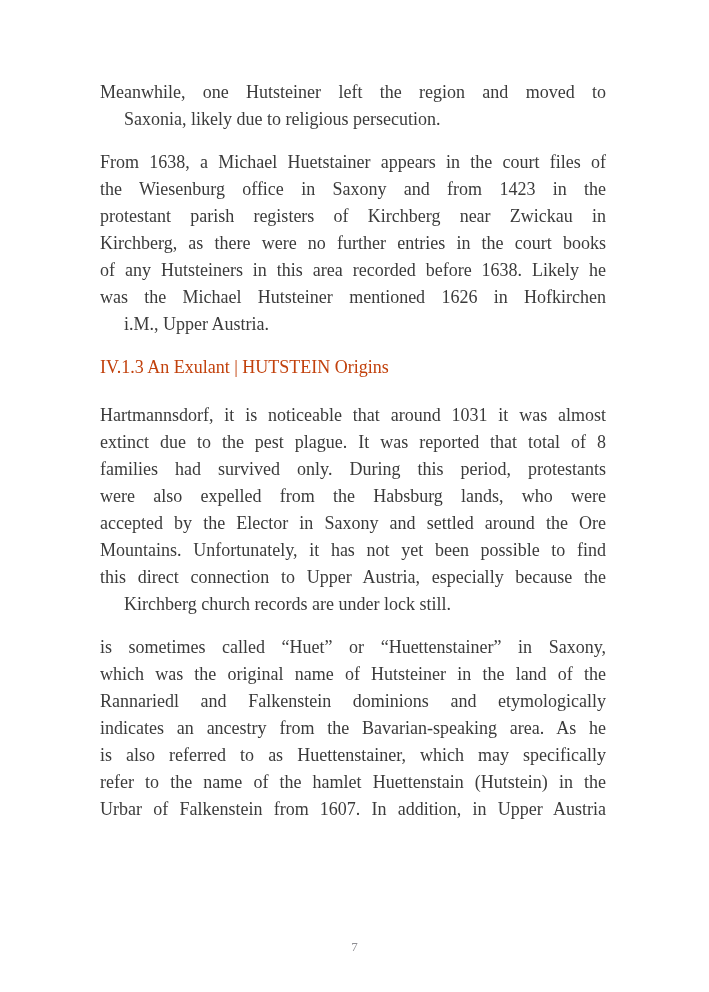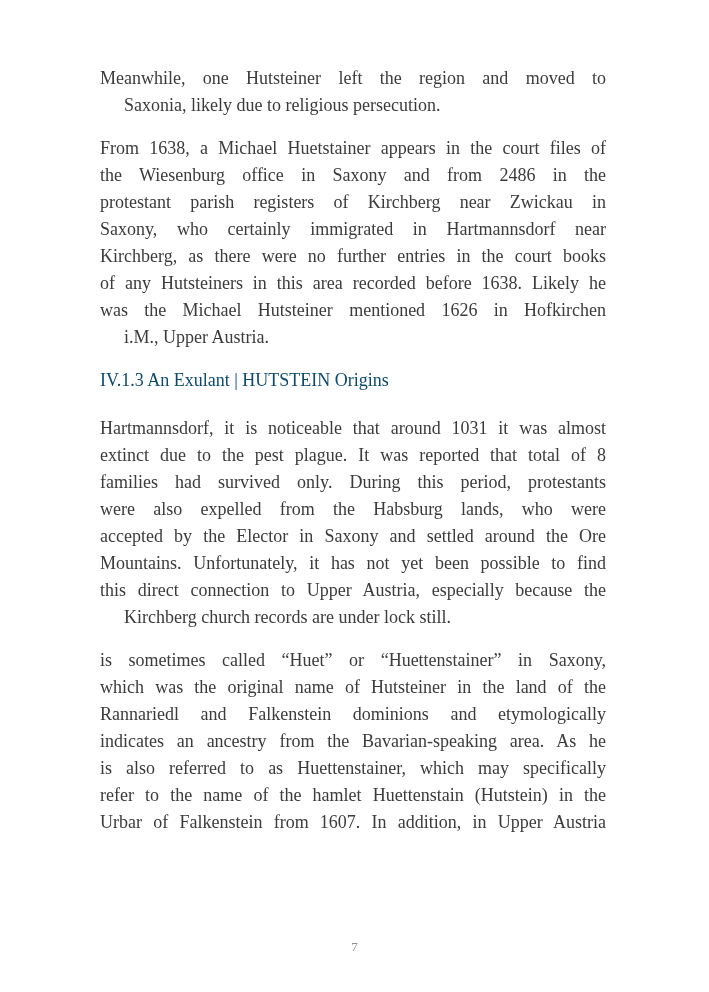--- a/index.html
+++ b/index.html
@@ -11,21 +11,21 @@
     width: 709px;
     height: 992px;
     position: relative;
     overflow: hidden;
     font-family: "Liberation Serif", "DejaVu Serif", serif;
     color: #3b3b3b;
   }
   .page {
     position: absolute;
     left: 100px;
-    top: 65px;
+    top: 79px;
     width: 506px;
   }
   .para {
     margin: 0 0 16px 0;
   }
   .heading-block {
     margin: 0 0 21px 0;
   }
   .line {
     font-size: 18px;
@@ -39,21 +39,21 @@
   }
   
   .line.last {
     text-align: left;
     margin-left: 24px;
   }
   .heading-line {
     font-size: 18px;
     line-height: 27px;
     text-align: left;
-    color: #0c4a6e;
+    color: #c2410c;
   }
   .footer {
     position: absolute;
     left: 0;
     top: 937px;
     width: 709px;
     text-align: center;
   }
   .page-number {
     font-size: 13px;
@@ -67,23 +67,22 @@
 
 <main class="page">
 
   <section class="para">
     <div class="line j">Meanwhile, one Hutsteiner left the region and moved to</div>
     <div class="line last">Saxonia, likely due to religious persecution.</div>
   </section>
 
   <section class="para">
     <div class="line j">From 1638, a Michael Huetstainer appears in the court files of</div>
-    <div class="line j">the Wiesenburg office in Saxony and from 2486 in the</div>
+    <div class="line j">the Wiesenburg office in Saxony and from 1423 in the</div>
     <div class="line j">protestant parish registers of Kirchberg near Zwickau in</div>
-    <div class="line j">Saxony, who certainly immigrated in Hartmannsdorf near</div>
     <div class="line j">Kirchberg, as there were no further entries in the court books</div>
     <div class="line j">of any Hutsteiners in this area recorded before 1638. Likely he</div>
     <div class="line j">was the Michael Hutsteiner mentioned 1626 in Hofkirchen</div>
     <div class="line last">i.M., Upper Austria.</div>
   </section>
 
   <section class="heading-block">
     <div class="heading-line">IV.1.3 An Exulant | HUTSTEIN Origins</div>
   </section>
 

